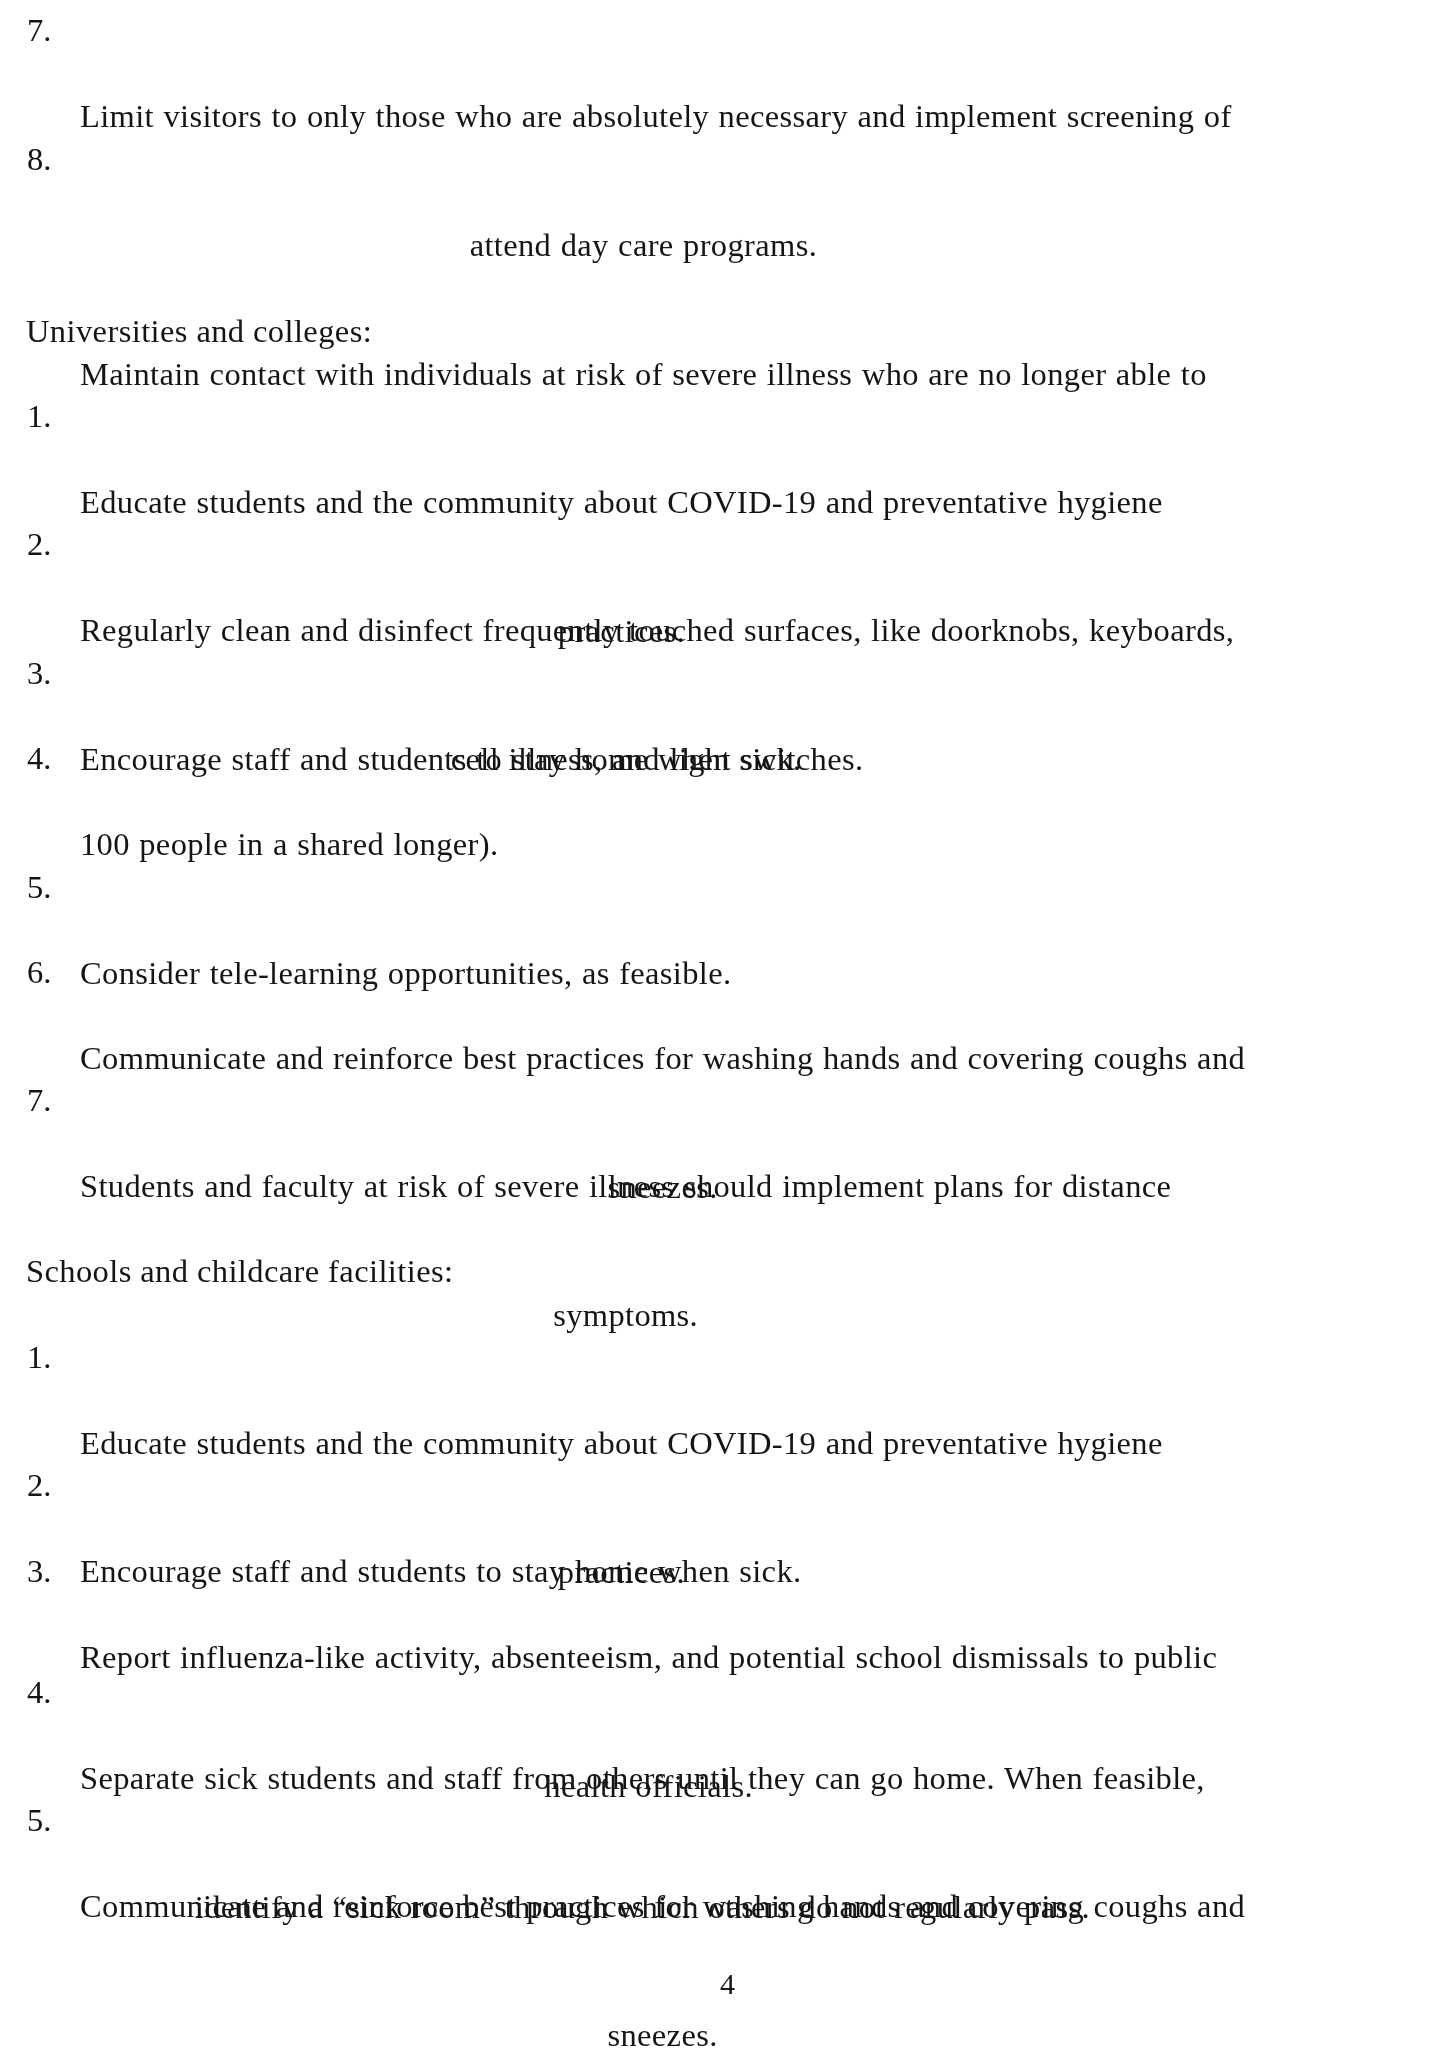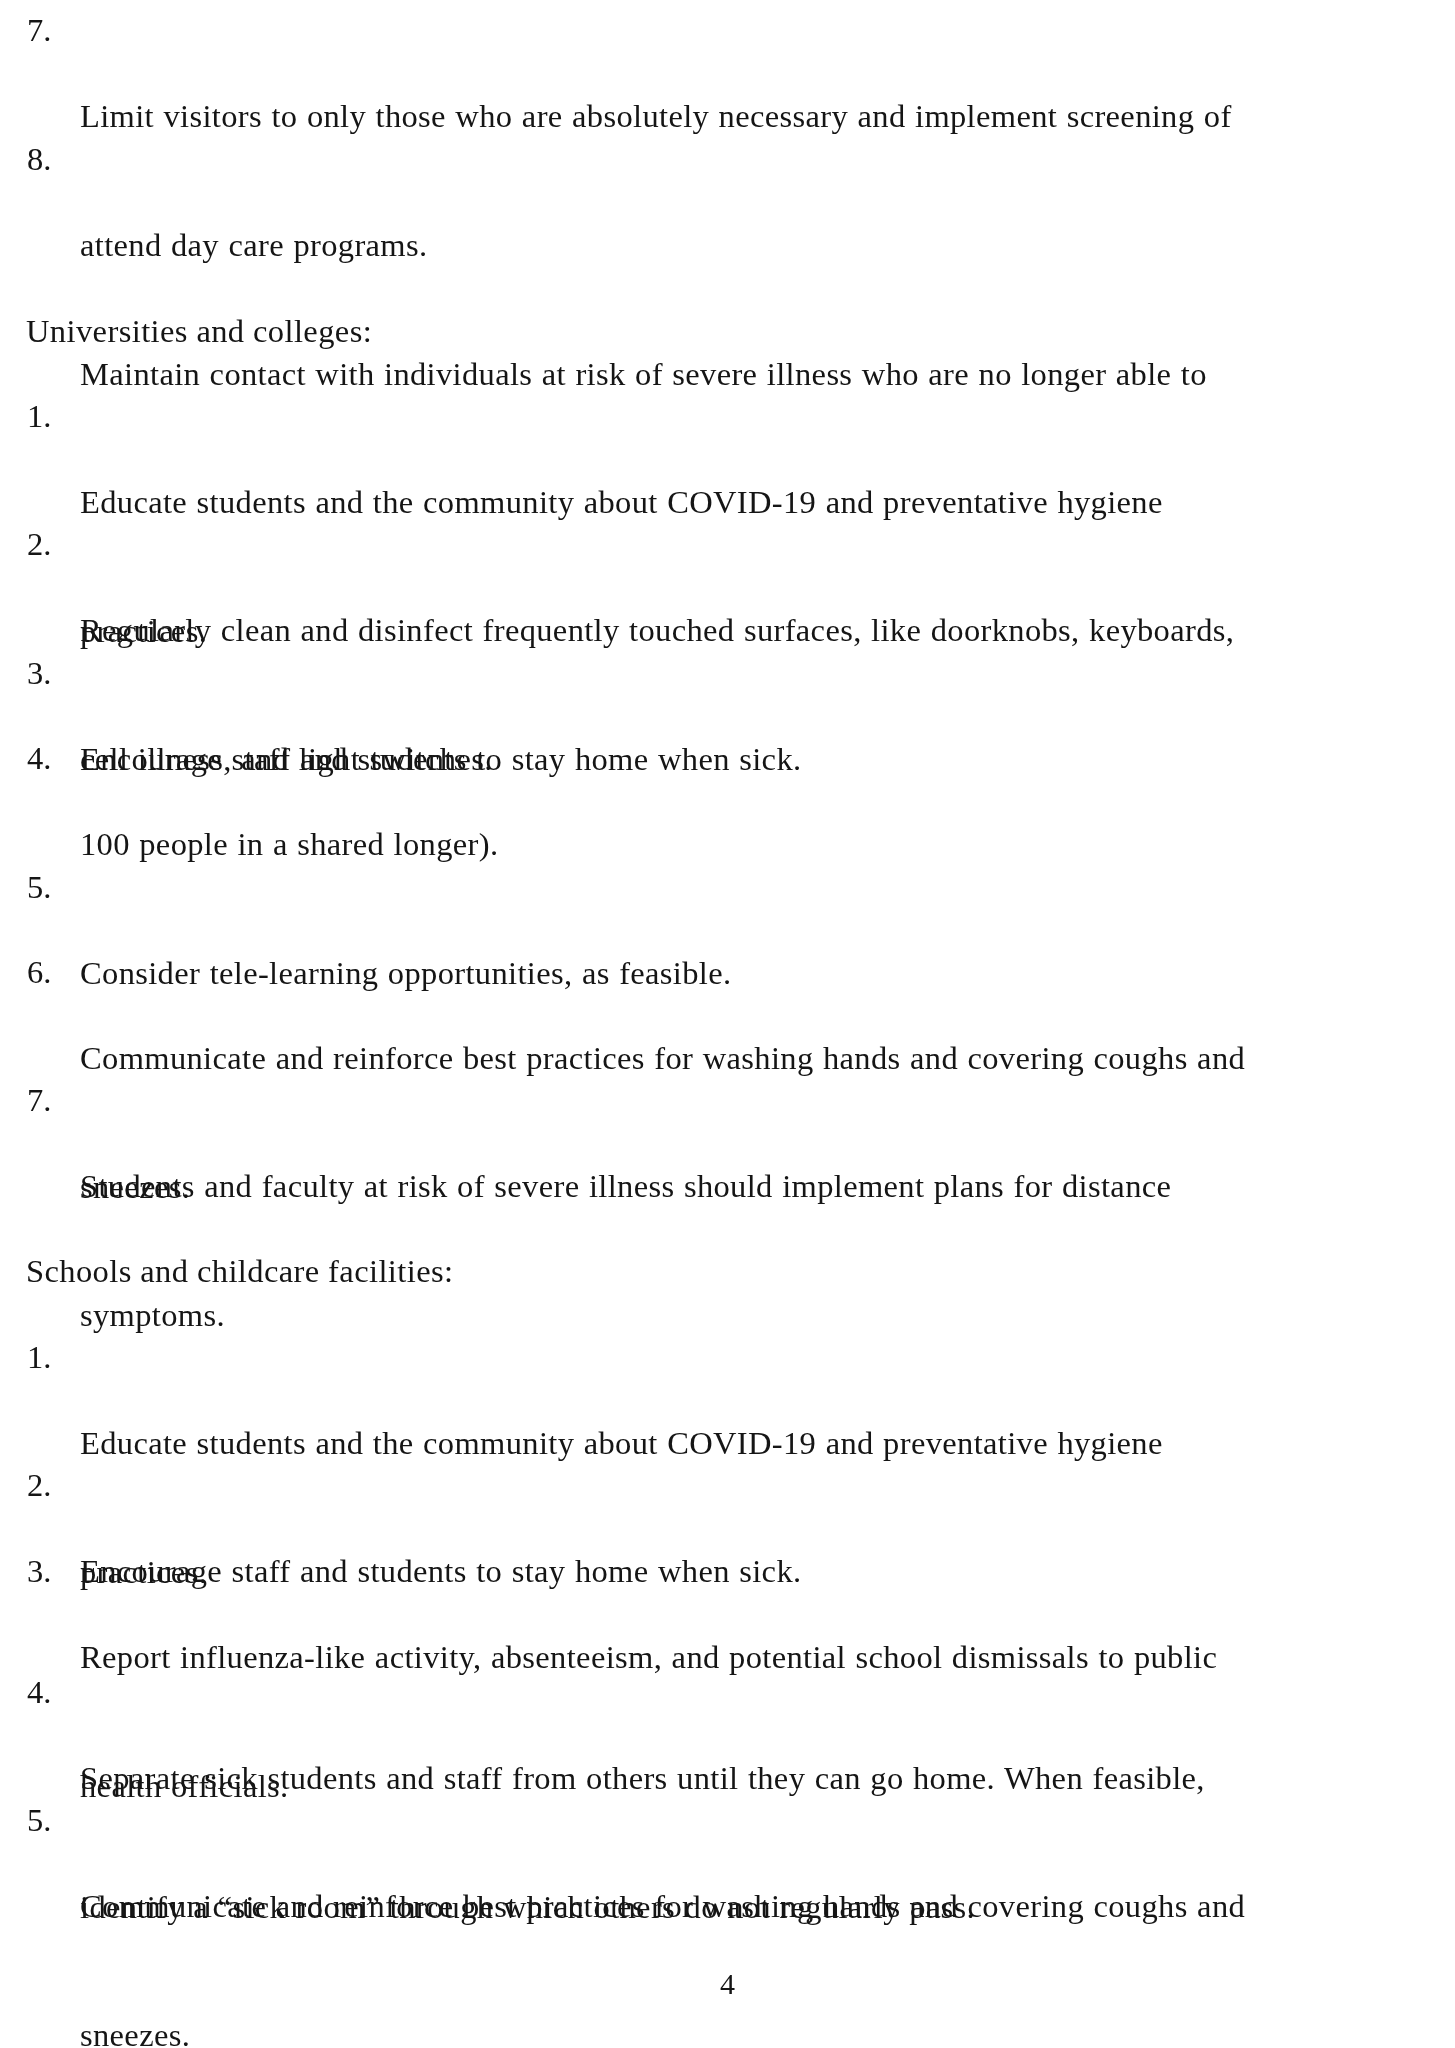--- a/index.html
+++ b/index.html
@@ -5,21 +5,21 @@
   html, body { margin: 0; padding: 0; background: #ffffff; }
   body {
     width: 1455px; height: 2048px; position: relative; overflow: hidden;
     font-family: "Liberation Serif", "DejaVu Serif", serif;
     color: #151515;
   }
   .page { position: absolute; left: 0; top: 0; width: 1455px; height: 2048px; }
   .list-item { position: absolute; left: 0; width: 1455px; }
   .num { position: absolute; left: 27px; top: 0; font-size: 32.5px; line-height: 43px; }
   .text { position: absolute; left: 80px; top: 0; font-size: 32.5px; line-height: 43px; white-space: pre; letter-spacing: 0.35px; word-spacing: 1px; }
-  .line { display: block; height: 43px; }
+  .line { display: block; height: 43px; text-align: center; }
   .heading { position: absolute; left: 26px; font-size: 32.5px; line-height: 43px; font-weight: normal; letter-spacing: 0.4px; white-space: nowrap; }
   .page-number { position: absolute; left: 0; width: 1455px; text-align: center; font-size: 30px; line-height: 43px; padding-left: 0; }
 </style>
 </head>
 <body>
 
 <div class="page">
 
   <div class="list-item" style="top:9px">
     <span class="num">7.</span>

